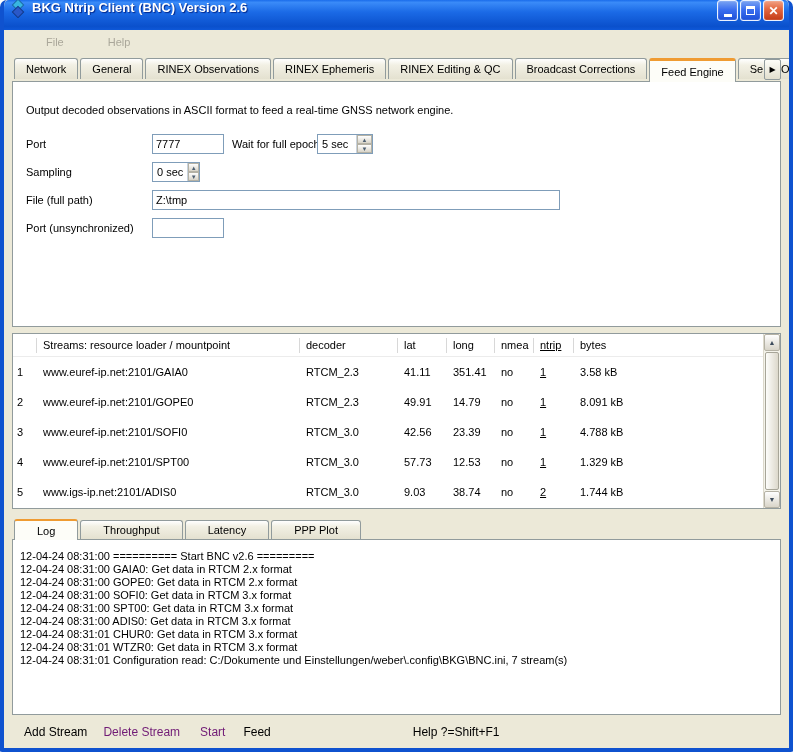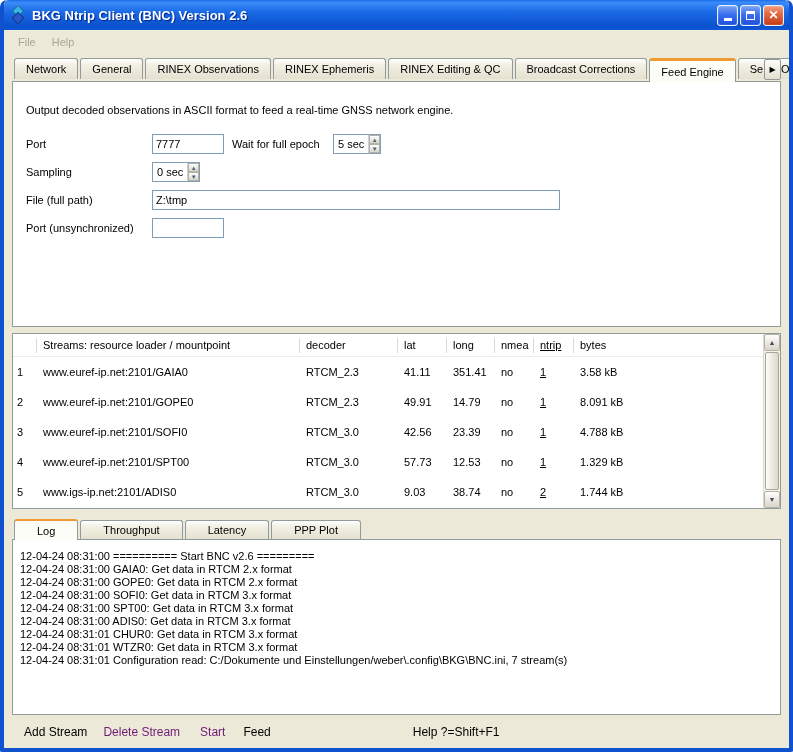--- a/index.html
+++ b/index.html
@@ -12,21 +12,21 @@
     border-radius:7px 7px 2px 2px;
     background:#ece9d8;
     display:flex; flex-direction:column;
     overflow:hidden;
   }
 
   
   .titlebar {
     height:30px; flex:0 0 30px;
     background:linear-gradient(180deg,#1a6ceb 0%,#3a8bf8 8%,#1b6ae6 40%,#0a50cc 88%,#0e58d8 100%);
-    display:flex; align-items:center; padding:0 5px;
+    display:flex; align-items:flex-start; padding:0 5px;
     border-radius:5px 5px 0 0;
   }
   .app-icon { width:18px; height:18px; margin-right:5px; flex:0 0 auto; }
   .title-text {
     color:#fff; font-weight:bold; font-size:13px; flex:1;
     text-shadow:1px 1px 1px #00268a;
     white-space:nowrap; overflow:hidden;
   }
   .win-buttons { display:flex; gap:2px; }
   .winbtn {
@@ -40,21 +40,21 @@
   .winbtn.close { background:linear-gradient(180deg,#f1a184 0%,#e46a43 40%,#c43b17 100%); }
   .glyph-min { width:8px; height:3px; background:#fff; margin-top:9px; }
   .glyph-max { width:9px; height:9px; border:1px solid #fff; border-top:3px solid #fff; }
   .glyph-close { color:#fff; font-size:12px; font-weight:bold; line-height:1; }
 
   
   .menubar {
     height:23px; flex:0 0 23px; display:flex; align-items:center;
     padding:0 6px; background:#ece9d8;
   }
-  .menu-item { color:#aaa79a; padding:3px 8px; }
+  .menu-item { color:#aaa79a; padding:3px 8px;margin-left:28px; }
 
   
   .content { flex:1; padding:5px 8px 0 8px; display:flex; flex-direction:column; }
 
   
   .tabbar { height:23px; flex:0 0 23px; display:flex; align-items:flex-start; position:relative; padding-left:2px; z-index:2; }
   .tab {
     height:21px; padding:0 11px; margin-right:2px;
     display:flex; align-items:center;
     border:1px solid #919b9c; border-bottom:none;
@@ -242,21 +242,21 @@
         </button>
     </div>
 
     <div class="panel">
       <div class="desc">Output decoded observations in ASCII format to feed a real-time GNSS network engine.</div>
 
       <span class="flabel" style="left:13px; top:56px;">Port</span>
       <input class="txt-input" style="left: 139px; top: 52px; width: 72px;" value="7777">
 
       <span class="flabel" style="left:219px; top:56px;">Wait for full epoch</span>
-      <div class="spinbox" style="left:320px; top:52px; width:48px;">
+      <div class="spinbox" style="left:304px; top:52px; width:56px;">
         <span class="spin-value">5 sec</span>
         <span class="spin-arrows">
           <button class="spin-btn">▲</button>
           <button class="spin-btn">▼</button>
         </span>
       </div>
 
       <span class="flabel" style="left:13px; top:84px;">Sampling</span>
       <div class="spinbox" style="left:139px; top:80px; width:48px;justify-content:center;">
         <span class="spin-value">0 sec</span>

